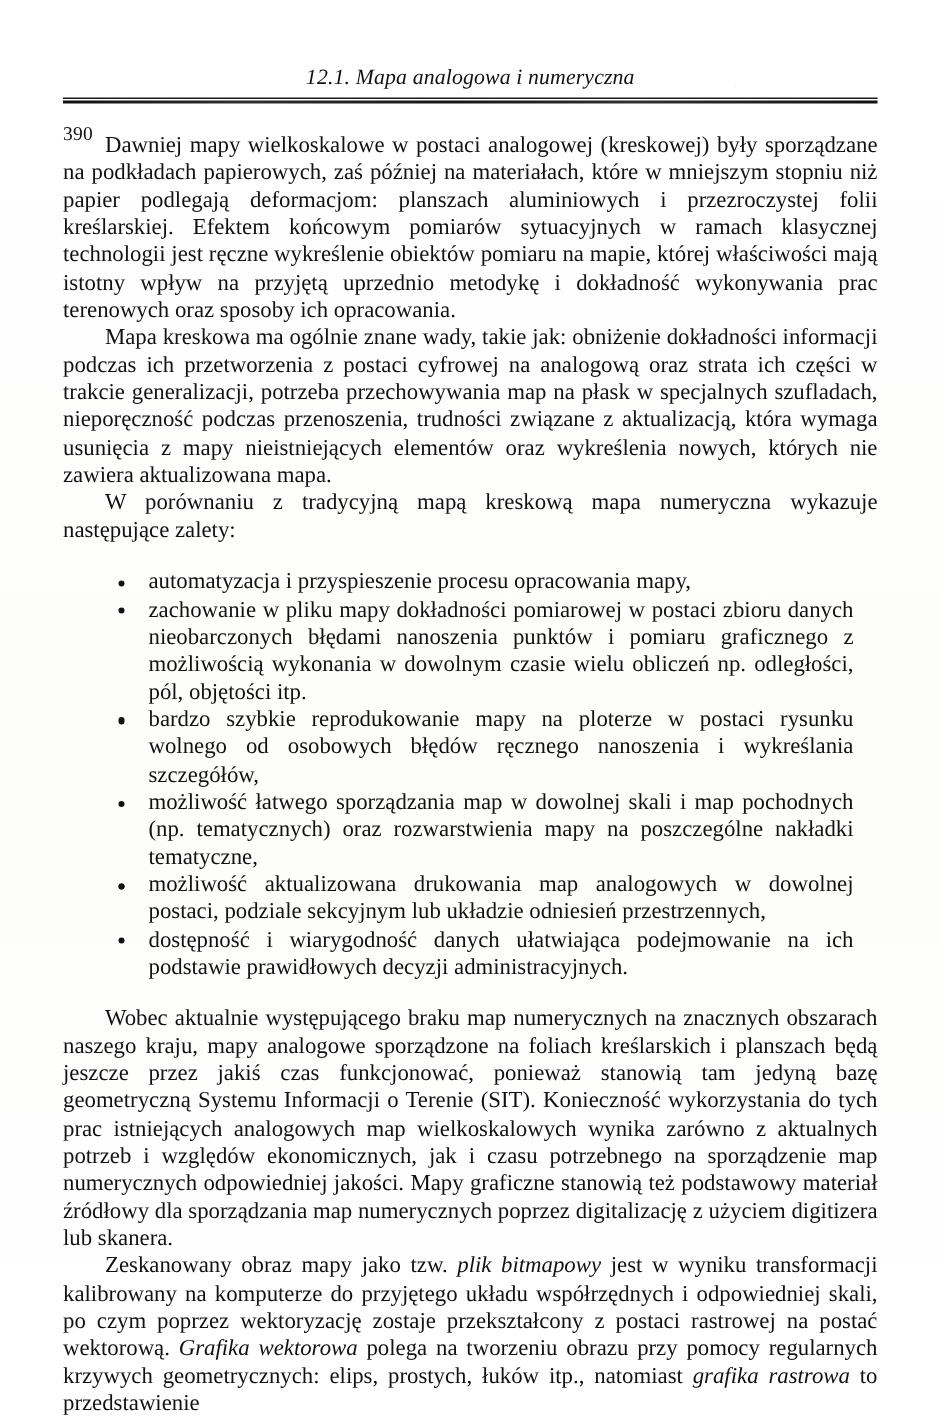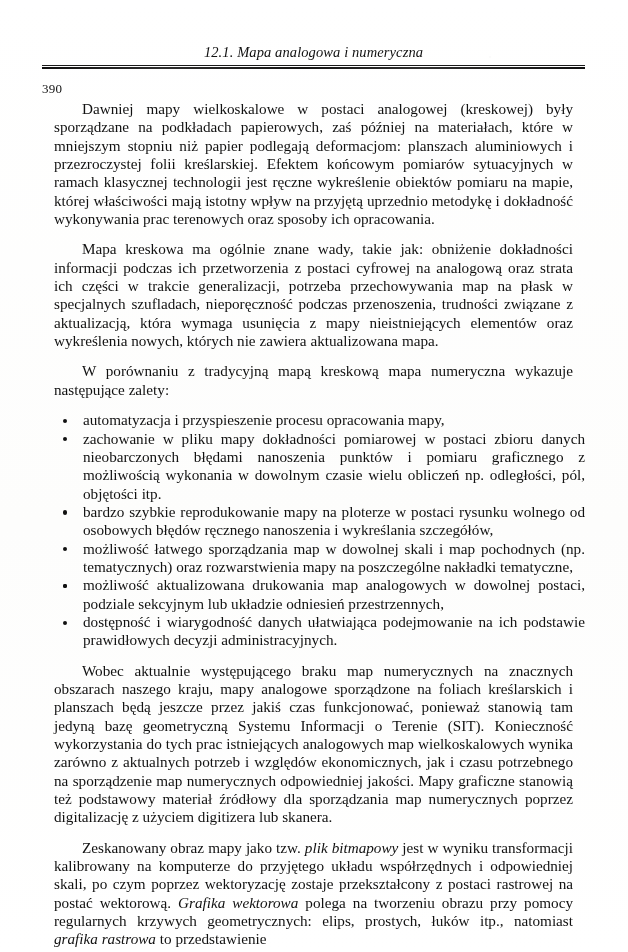--- a/index.html
+++ b/index.html
@@ -90,31 +90,31 @@
   }
 
   
   .body {
     position: absolute;
     left: 42px;
     top: 88px;
     width: 543px;
   }
   p.para {
-    margin: 12px;
+    margin: 0;
     text-align: justify;
     text-justify: inter-word;
     font-size: 15.2px;
     line-height: 18.35px;
     text-indent: 28px;
     hyphens: manual;
   }
   ul.bullets {
     list-style: none;
-    margin: 0;
+    margin: 16px;
     padding: 0;
   }
   ul.bullets li {
     position: relative;
     margin: 0;
     padding-left: 41px;
     text-align: justify;
     text-justify: inter-word;
     font-size: 15.2px;
     line-height: 18.35px;

